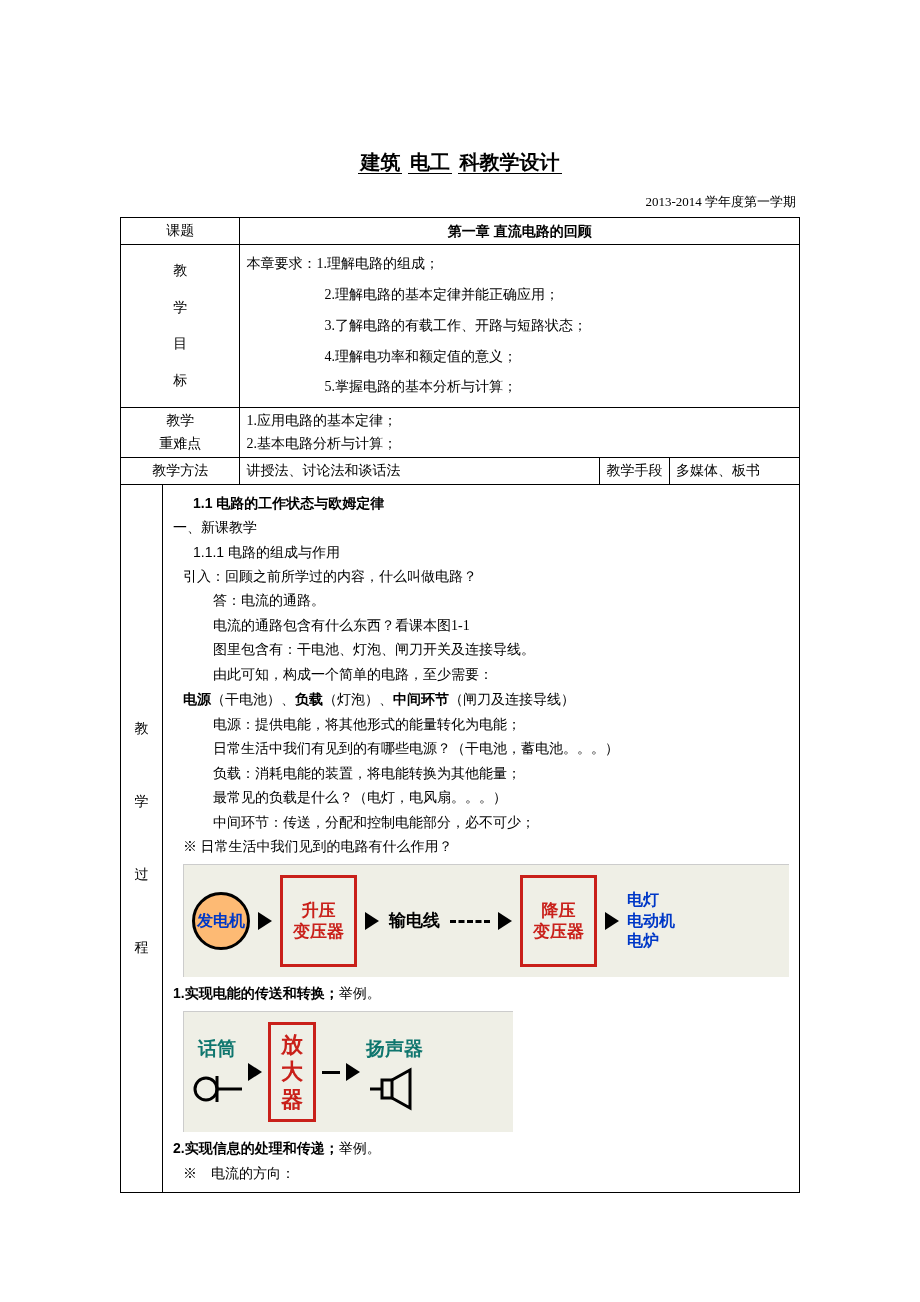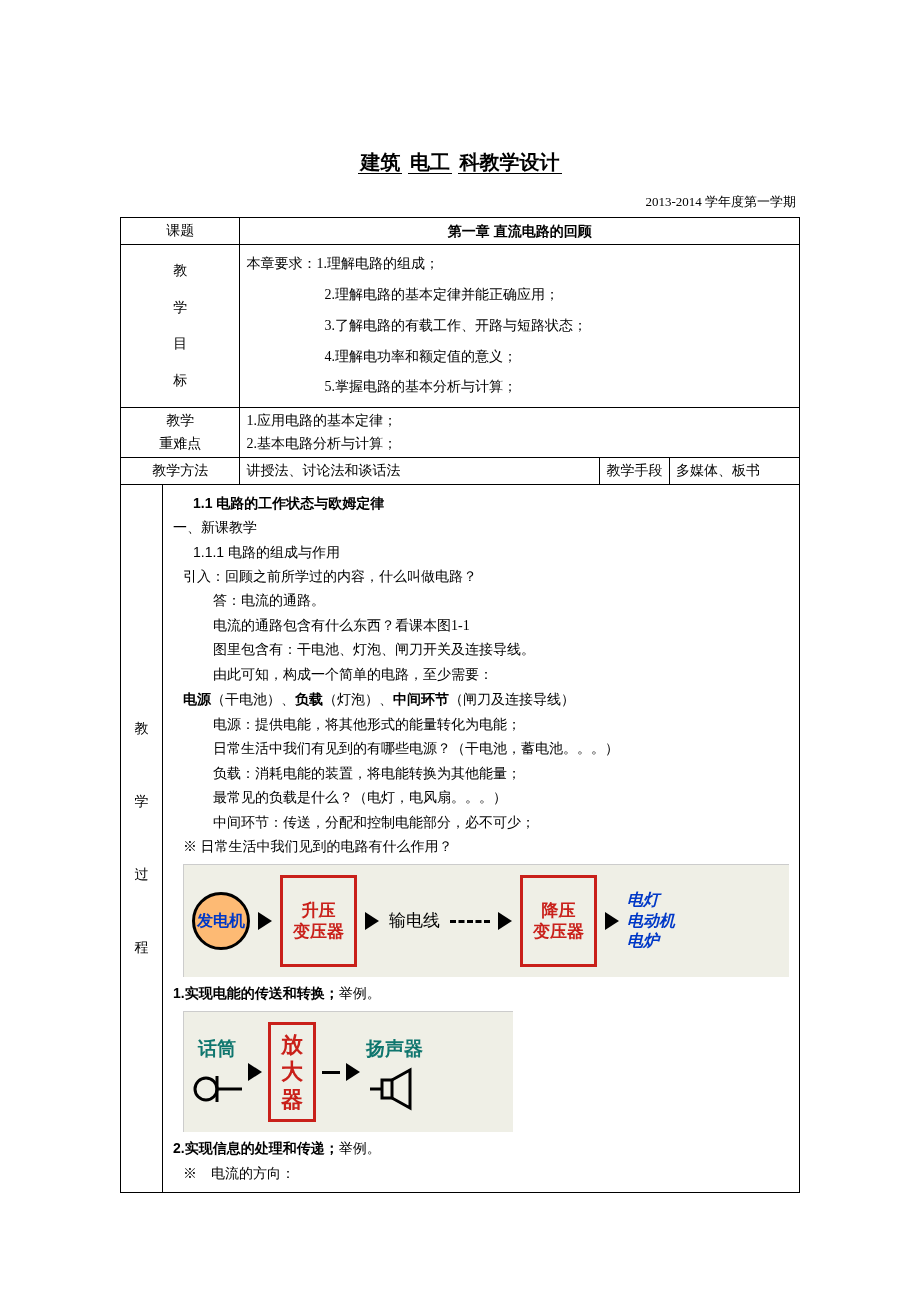--- a/index.html
+++ b/index.html
@@ -77,35 +77,34 @@
       border: 3px solid #c9201a;
       padding: 22px 10px;
       text-align: center;
       font-weight: bold; color: #c9201a;
       font-family: Liberation Sans, sans-serif;
       font-size: 17px;
       line-height: 1.25;
       background: #efefe6;
     }
     .wire-label {
-      font-weight: normal;
+      font-weight: bold;
       font-family: "SimHei", sans-serif;
       font-size: 17px;
       padding: 0 2px;
     }
     .dash-line {
       width: 40px;
       border-top: 3px dashed #000;
     }
     .loads {
       font-weight: bold; color: #0038c7;
       font-family: "SimHei", sans-serif;
       font-size: 16px; line-height: 1.3;
       text-align: left;
-      font-style: italic;
     }
     .diagram2 { width: 330px; gap: 6px; }
     .mic-label, .spk-label {
       font-weight: bold; color: #0f766e;
       font-family: "SimHei", sans-serif;
       font-size: 19px;
     }
     .mic-group, .spk-group {
       display: flex; flex-direction: column; align-items: center;
     }

